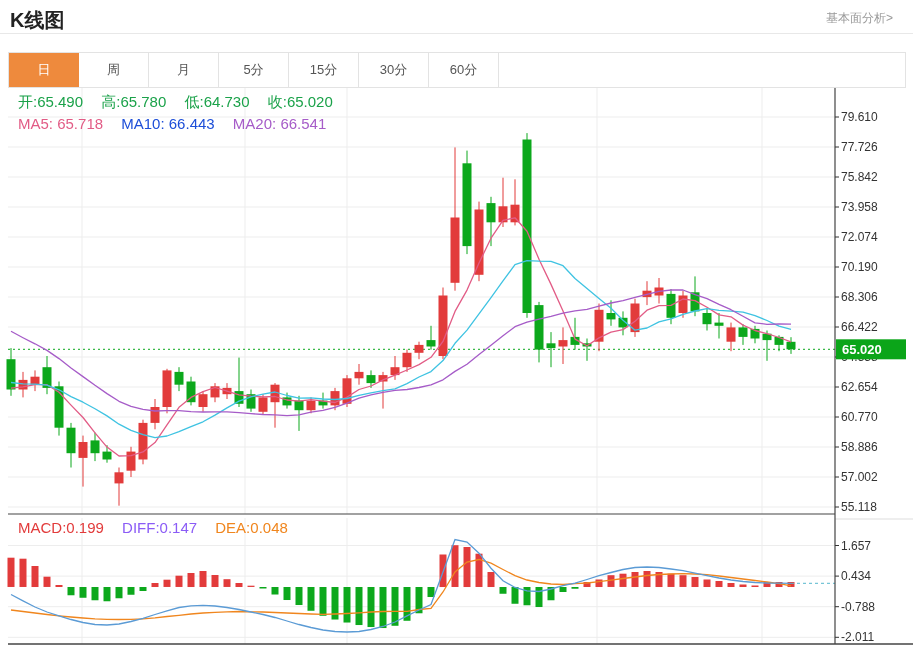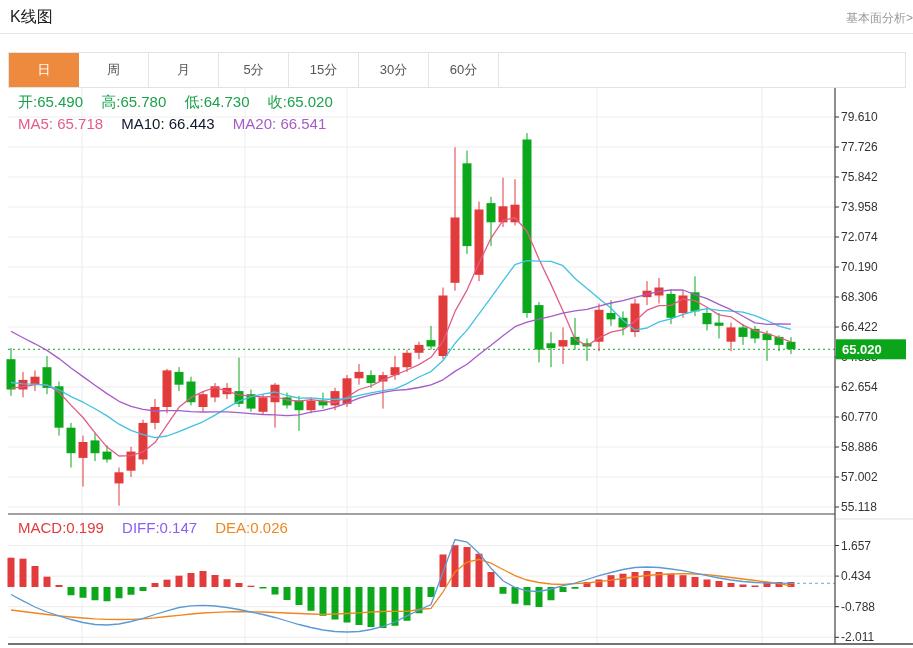--- a/index.html
+++ b/index.html
@@ -1,33 +1,33 @@
 <!DOCTYPE html>
 <html><head>
 <meta charset="utf-8">
 <style>
   html,body{margin:0;padding:0;background:#fff;}
   body{width:913px;height:648px;position:relative;overflow:hidden;
        font-family:"Liberation Sans","DejaVu Sans",sans-serif;color:#333;}
-  .page-title{position:absolute;left:10px;top:7px;font-size:16px;font-weight:normal;color:#222;}
-  .top-link{position:absolute;right:0;top:10px;font-size:12px;color:#999;text-decoration:none;cursor:pointer;}
+  .page-title{position:absolute;left:10px;top:7px;font-size:20px;font-weight:bold;color:#222;}
+  .top-link{position:absolute;right:20px;top:10px;font-size:12px;color:#999;text-decoration:none;cursor:pointer;}
   .head-divider{position:absolute;left:0;top:33px;width:913px;height:1px;background:#e8e8e8;}
   .tabbar{position:absolute;left:8px;top:52px;right:7px;height:34px;display:flex;
           border:1px solid #e3e3e3;box-sizing:content-box;background:#fff;}
   .tab{width:70px;height:34px;line-height:34px;text-align:center;font-size:13px;color:#555;
        border-right:1px solid #e3e3e3;cursor:pointer;box-sizing:border-box;background:#fff;}
   .tab.active{background:#ee8a3d;color:#fff;border-right:none;}
   .tab-filler{flex:1;background:#fff;}
   #chart-wrap{position:absolute;left:0;top:88px;width:913px;height:560px;}
   #chart-svg{position:absolute;left:0;top:0;}
   .legend-row{position:absolute;left:18px;font-size:15px;white-space:nowrap;}
   .legend-row span{margin-right:14px;}
   .lg-green{color:#1ba24a;}
   .lg-ma5{color:#e25c86;}
-  .lg-ma10{color:#0f172a;text-align:right;}
+  .lg-ma10{color:#1d4ed8;text-align:right;}
   .lg-ma20{color:#a65cc8;margin-top:32px;}
   .lg-macd{color:#e23b3b;}
   .lg-diff{color:#8b5cf6;}
   .lg-dea{color:#f0861e;}
   svg text{font-family:"Liberation Sans","DejaVu Sans",sans-serif;}
 </style>
 </head>
 <body>
 
 <div class="page-title">K线图</div>
@@ -335,15 +335,15 @@
     <span class="lg-green"><i style="font-style:normal">收:</i><b style="font-weight:normal">65.020</b></span>
   </div>
   <div class="legend-row" style="top:27px;">
     <span class="lg-ma5"><i style="font-style:normal">MA5:</i> <b style="font-weight:normal">65.718</b></span>
     <span class="lg-ma10"><i style="font-style:normal">MA10:</i> <b style="font-weight:normal">66.443</b></span>
     <span class="lg-ma20"><i style="font-style:normal">MA20:</i> <b style="font-weight:normal">66.541</b></span>
   </div>
   <div class="legend-row" style="top:431px;">
     <span class="lg-macd"><i style="font-style:normal">MACD:</i><b style="font-weight:normal">0.199</b></span>
     <span class="lg-diff"><i style="font-style:normal">DIFF:</i><b style="font-weight:normal">0.147</b></span>
-    <span class="lg-dea"><i style="font-style:normal">DEA:</i><b style="font-weight:normal">0.026</b></span>
+    <span class="lg-dea"><i style="font-style:normal">DEA:</i><b style="font-weight:normal">0.048</b></span>
   </div>
 </div>
 
 </body></html>

